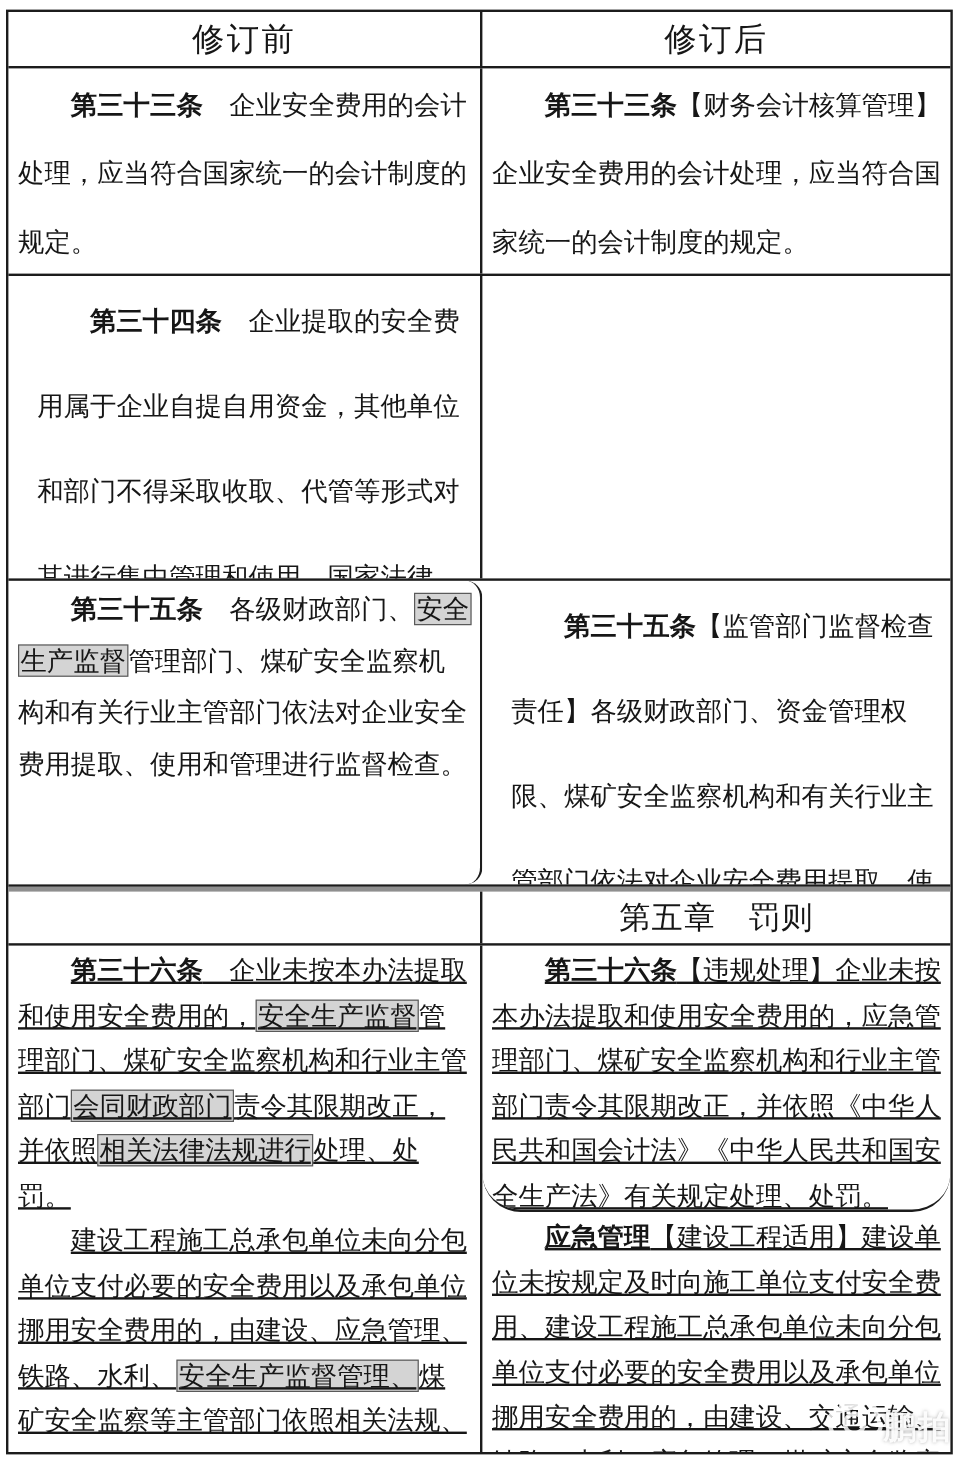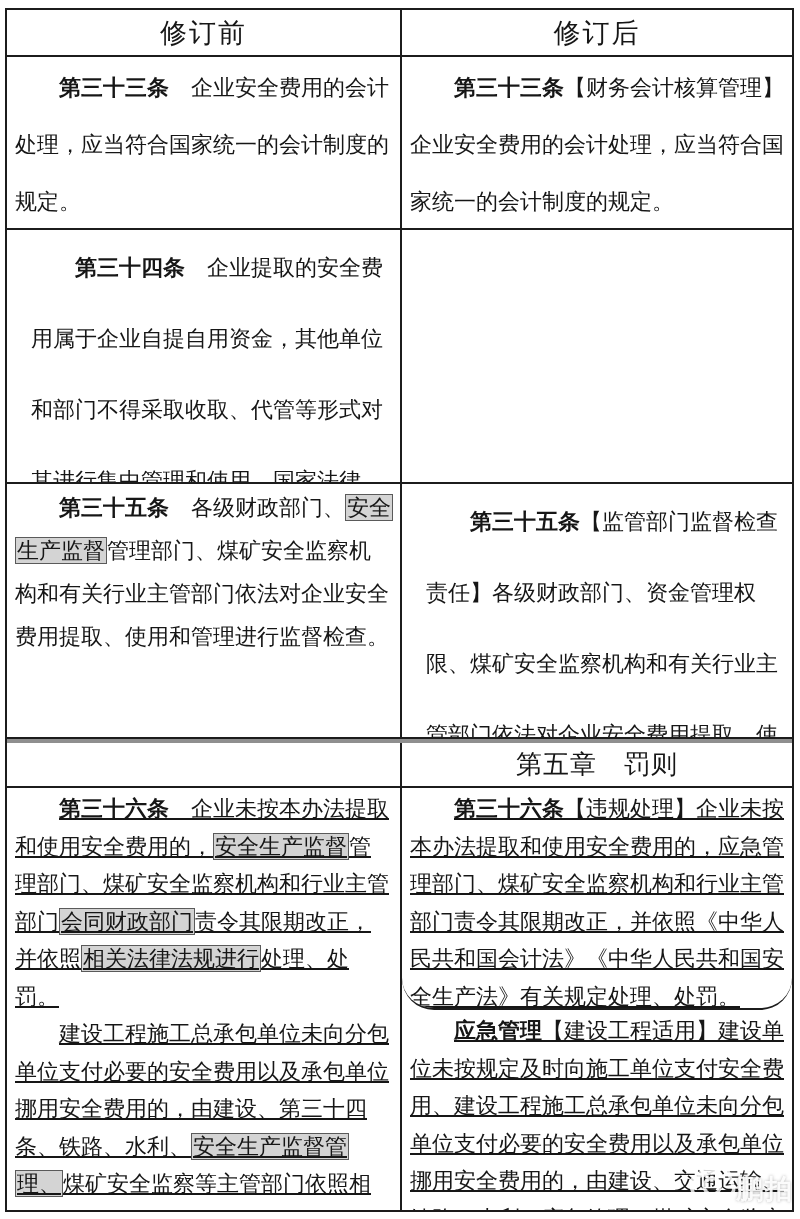--- a/index.html
+++ b/index.html
@@ -34,21 +34,21 @@
   .tr-r3{height:255px;}
   .tr-chapter{height:49px;border-top:4px solid #8f8f8f;}
   .chapter{
     display:flex;align-items:center;justify-content:center;
     font-size:26px;letter-spacing:1px;
   }
   .cell{padding:2px 8px;font-size:22px;}
   .cell p{margin:0;text-indent:2em;}
   .lh57{line-height:57px;}
   .lh51{line-height:71px;padding-left:24px;}
-  .lh43{line-height:43px;}
+  .lh43{line-height:43px;border-radius:14px;}
   .lh38{line-height:37.5px;}
   .seg{font-weight:400;}
   .seg-bold{font-weight:700;}
   .seg-hl{
     background:#d4d4d4;
     border:1px solid #5a5a5a;
     padding:0 1px;
     -webkit-box-decoration-break:clone;
     box-decoration-break:clone;
   }
@@ -104,21 +104,21 @@
     </div>
 
     <div class="tr tr-chapter">
       <div class="td left"></div>
       <div class="td right chapter">第五章　罚则</div>
     </div>
 
     <div class="tr tr-bottom">
       <div class="td left cell lh38">
           <p><span class="seg-bold">第三十六条</span><span class="seg">　企业未按本办法提取和使用安全费用的，</span><span class="seg-hl">安全生产监督</span><span class="seg">管理部门、煤矿安全监察机构和行业主管部门</span><span class="seg-hl">会同财政部门</span><span class="seg">责令其限期改正，并依照</span><span class="seg-hl">相关法律法规进行</span><span class="seg">处理、处罚。</span></p>
-          <p><span class="seg">建设工程施工总承包单位未向分包单位支付必要的安全费用以及承包单位挪用安全费用的，由建设、第三十四条、铁路、水利、</span><span class="seg-hl">安全生产监督管理、</span><span class="seg">煤矿安全监察等主管部门依照相关法规、规章进行处理、处罚。</span></p>
+          <p><span class="seg">建设工程施工总承包单位未向分包单位支付必要的安全费用以及承包单位挪用安全费用的，由建设、应急管理、铁路、水利、</span><span class="seg-hl">安全生产监督管理、</span><span class="seg">煤矿安全监察等主管部门依照相关法规、规章进行处理、处罚。</span></p>
         </div>
       <div class="td right split">
         <div class="cell lh38 sub1">
             <p><span class="seg-bold">第三十六条</span><span class="seg">【违规处理】企业未按本办法提取和使用安全费用的，应急管理部门、煤矿安全监察机构和行业主管部门责令其限期改正，并依照《中华人民共和国会计法》《中华人民共和国安全生产法》有关规定处理、处罚。</span></p>
           </div>
         <div class="cell lh38 sub2">
             <p><span class="seg-bold">应急管理</span><span class="seg">【建设工程适用】建设单位未按规定及时向施工单位支付安全费用、建设工程施工总承包单位未向分包单位支付必要的安全费用以及承包单位挪用安全费用的，由建设、交通运输、铁路、水利、应急管理、煤矿安全监察等部门依</span></p>
           </div>
       </div>
     </div>

